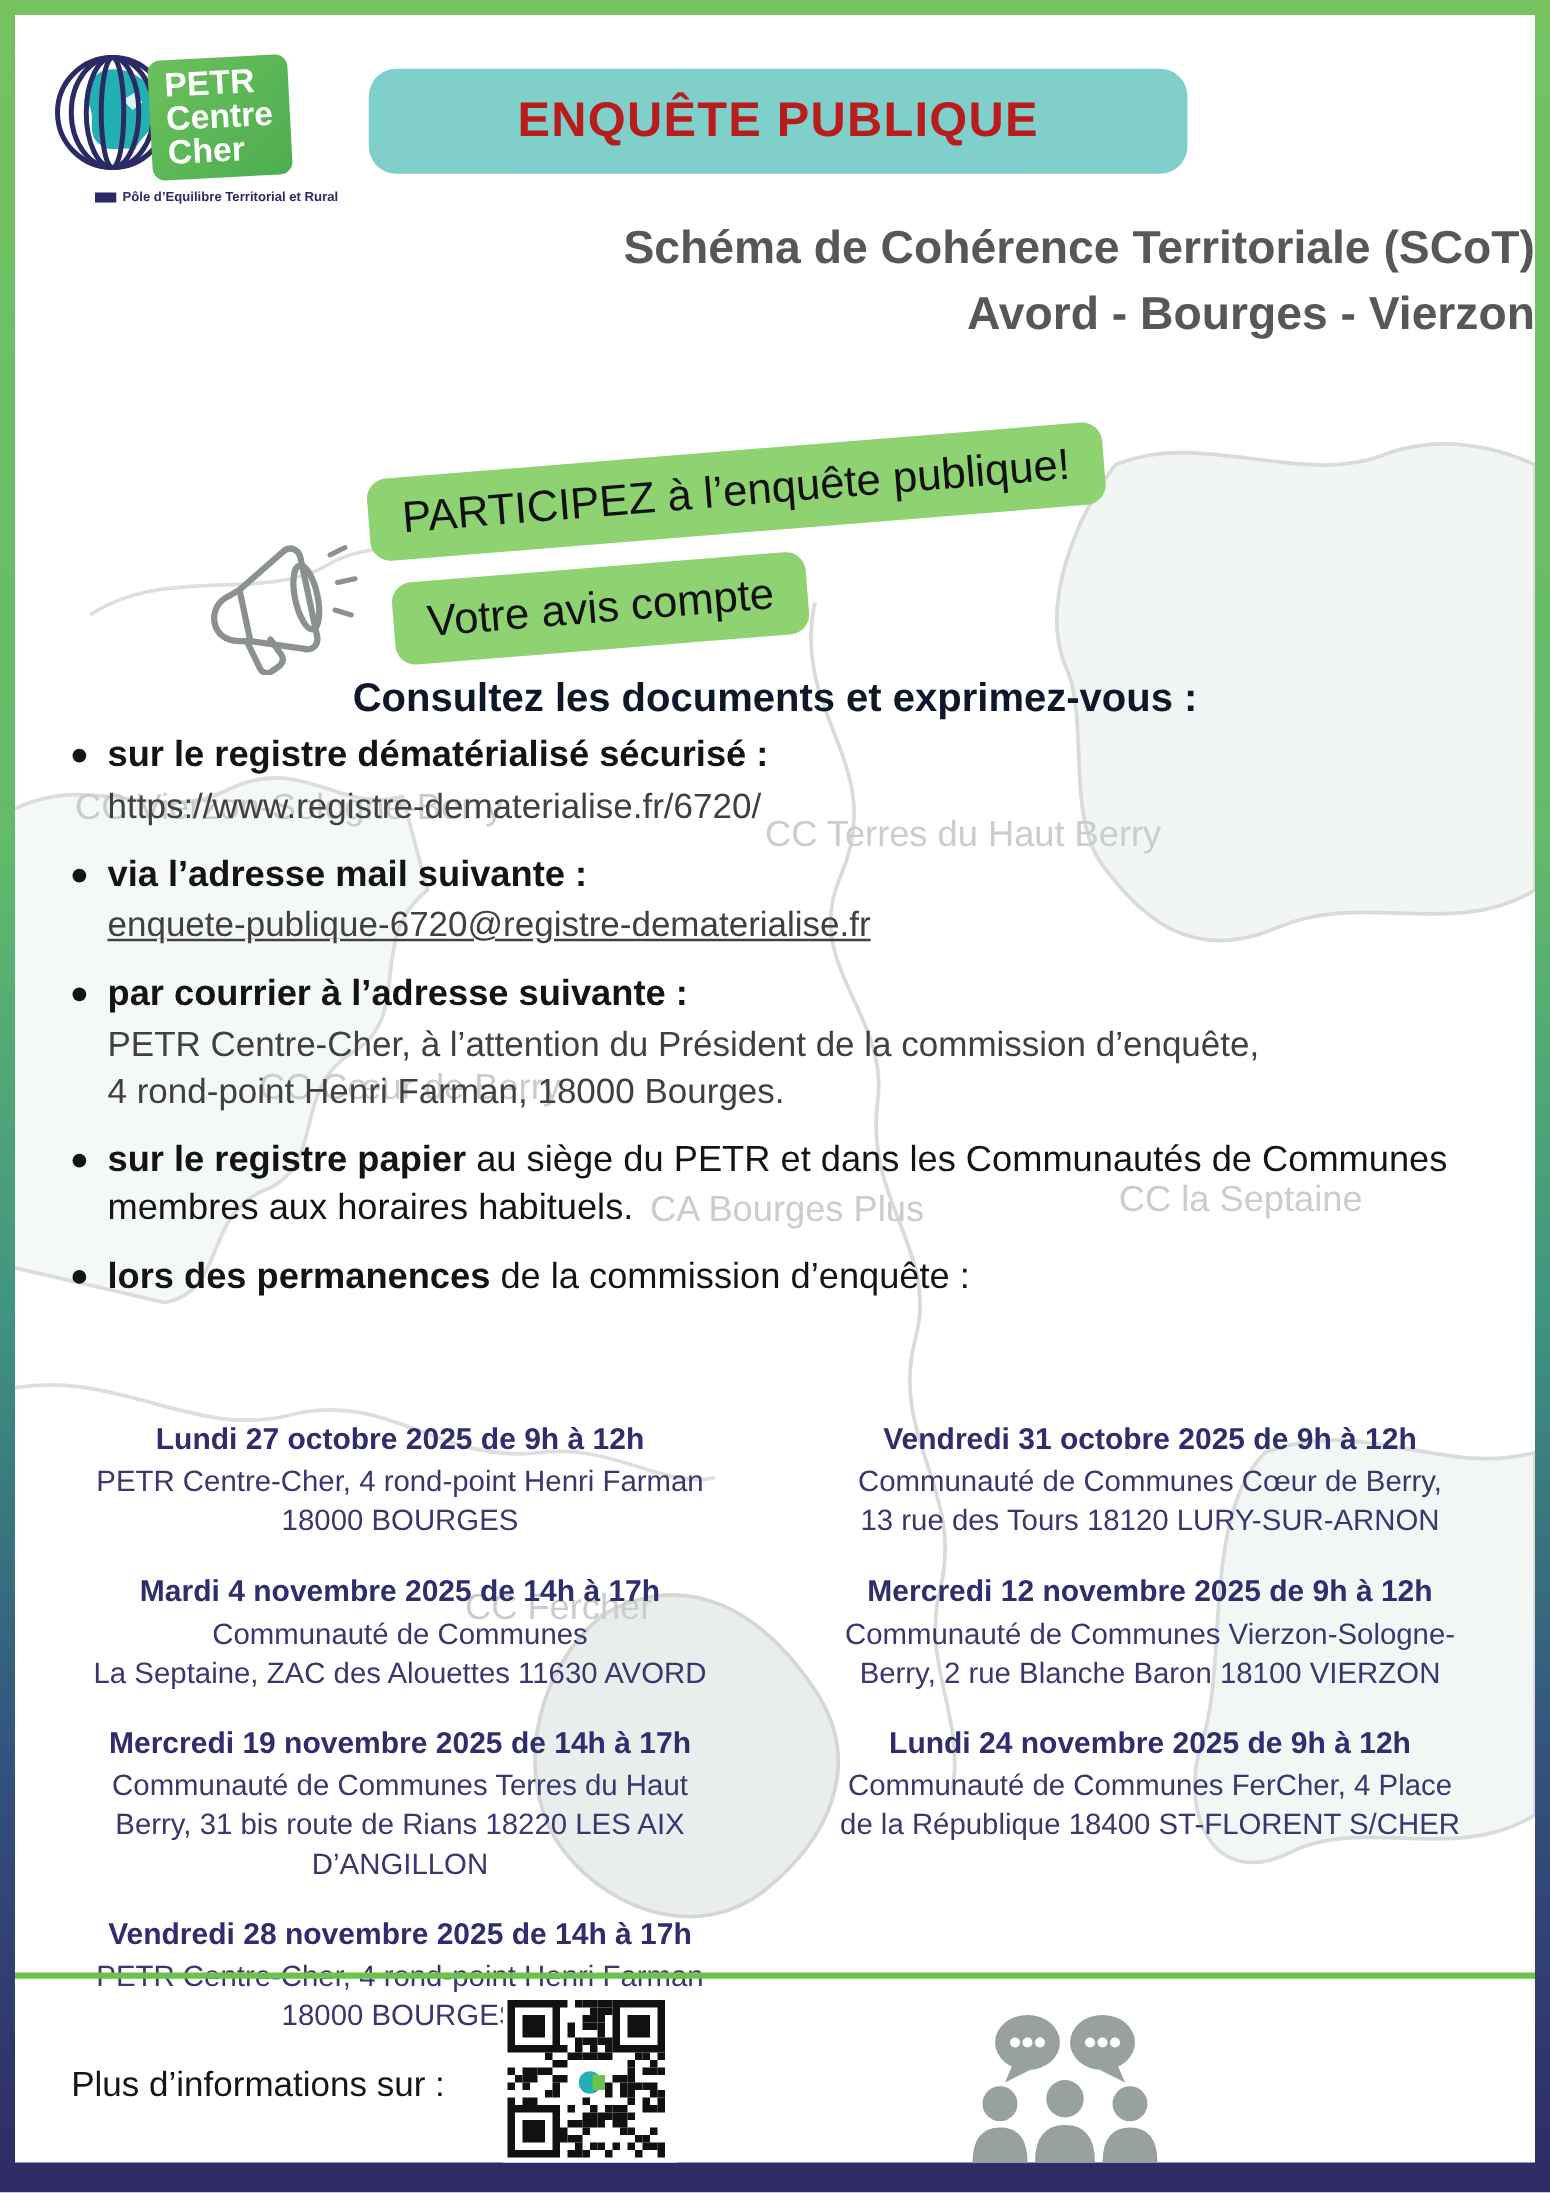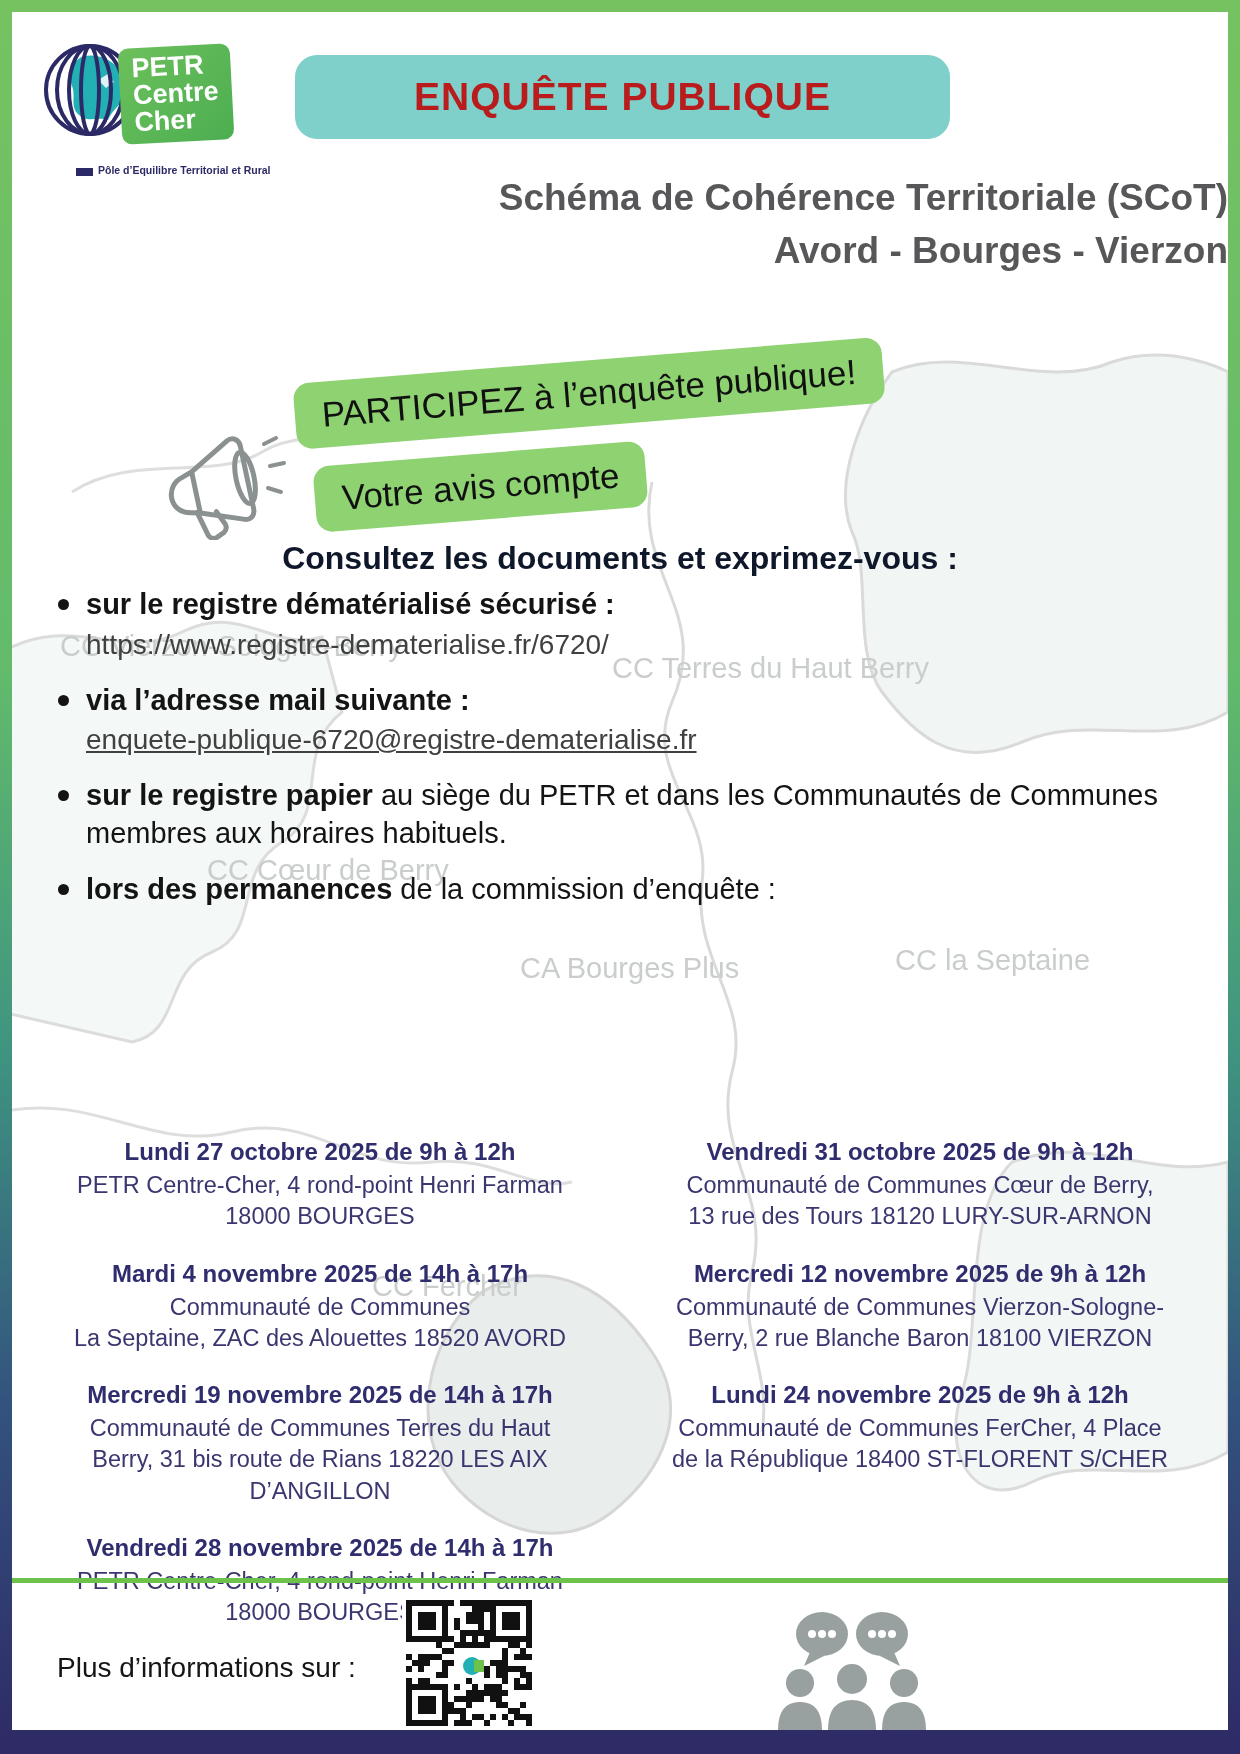--- a/index.html
+++ b/index.html
@@ -14,21 +14,21 @@
   .map-label { position:absolute; color:#c9cdcc; font-size:29px; z-index:0; white-space:nowrap; }
 
   .content-layer { position:absolute; inset:0; z-index:1; }
 
   
   .logo { position:absolute; left:30px; top:28px; width:215px; height:130px; }
   .logo-globe { position:absolute; left:0; top:2px; }
   .logo-card { position:absolute; left:78px; top:6px; background:linear-gradient(135deg,#6cc05b,#4cae51);
                border-radius:10px; padding:7px 13px 8px; transform:rotate(-3deg);
                color:#ffffff; font-weight:bold; font-size:27px; line-height:1.0; }
-  .logo-tagline { position:absolute; left:34px; top:124px; display:flex; align-items:flex-end; gap:5px;
+  .logo-tagline { position:absolute; left:34px; top:112px; display:flex; align-items:center; gap:5px;
                   font-size:10.5px; font-weight:bold; color:#2b2a66; white-space:nowrap; }
   .logo-tagline .dash { width:17px; height:8px; background:#2b2a66; }
 
   
   .teal-banner { position:absolute; left:283px; top:43px; width:655px; height:84px;
                  background:#7fd0cb; border-radius:22px; display:flex; align-items:center; justify-content:center;
                  font-size:39px; font-weight:bold; letter-spacing:1px; color:#b91c1c; }
 
   
   .title-block { position:absolute; left:0; top:160px; width:100%; text-align:right; }
@@ -150,38 +150,43 @@
       <div class="bullets">
         <div class="bullet">
           <span class="b">sur le registre dématérialisé sécurisé :</span>
           <div class="detail">https://www.registre-dematerialise.fr/6720/</div>
         </div>
         <div class="bullet">
           <span class="b">via l’adresse mail suivante :</span>
           <div class="detail underline">enquete-publique-6720@registre-dematerialise.fr</div>
         </div>
         <div class="bullet">
+          <span class="b">par courrier à l’adresse suivante :</span>
+          <div class="detail">PETR Centre-Cher, à l’attention du Président de la commission d’enquête,
+4 rond-point Henri Farman, 18000 Bourges.</div>
+        </div>
+        <div class="bullet">
           <span class="b">sur le registre papier</span><span class="rest"> au siège du PETR et dans les Communautés de Communes membres aux horaires habituels.</span>
         </div>
         <div class="bullet">
           <span class="b">lors des permanences</span><span class="rest"> de la commission d’enquête :</span>
         </div>
       </div>
 
       <div class="schedule">
         <div class="pcol">
           <div>
             <div class="pdate">Lundi 27 octobre 2025 de 9h à 12h</div>
             <div class="paddr">PETR Centre-Cher, 4 rond-point Henri Farman
 18000 BOURGES</div>
           </div>
           <div>
             <div class="pdate">Mardi 4 novembre 2025 de 14h à 17h</div>
             <div class="paddr">Communauté de Communes
-La Septaine, ZAC des Alouettes 18520 AVORD</div>
+La Septaine, ZAC des Alouettes 11630 AVORD</div>
           </div>
           <div>
             <div class="pdate">Mercredi 19 novembre 2025 de 14h à 17h</div>
             <div class="paddr">Communauté de Communes Terres du Haut
 Berry, 31 bis route de Rians 18220 LES AIX
 D’ANGILLON</div>
           </div>
           <div>
             <div class="pdate">Vendredi 28 novembre 2025 de 14h à 17h</div>
             <div class="paddr">PETR Centre-Cher, 4 rond-point Henri Farman

